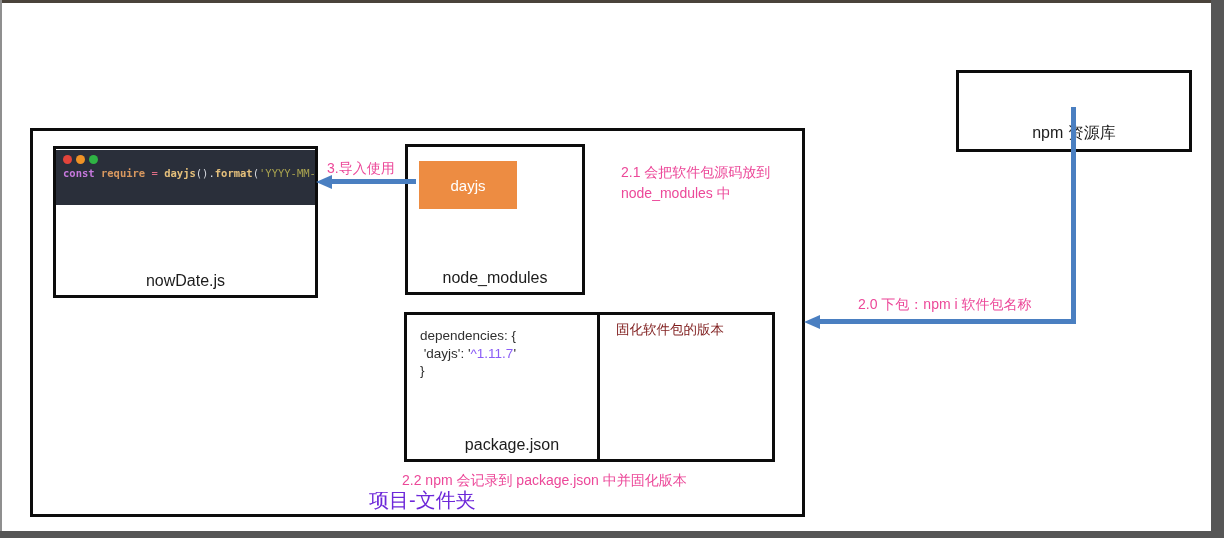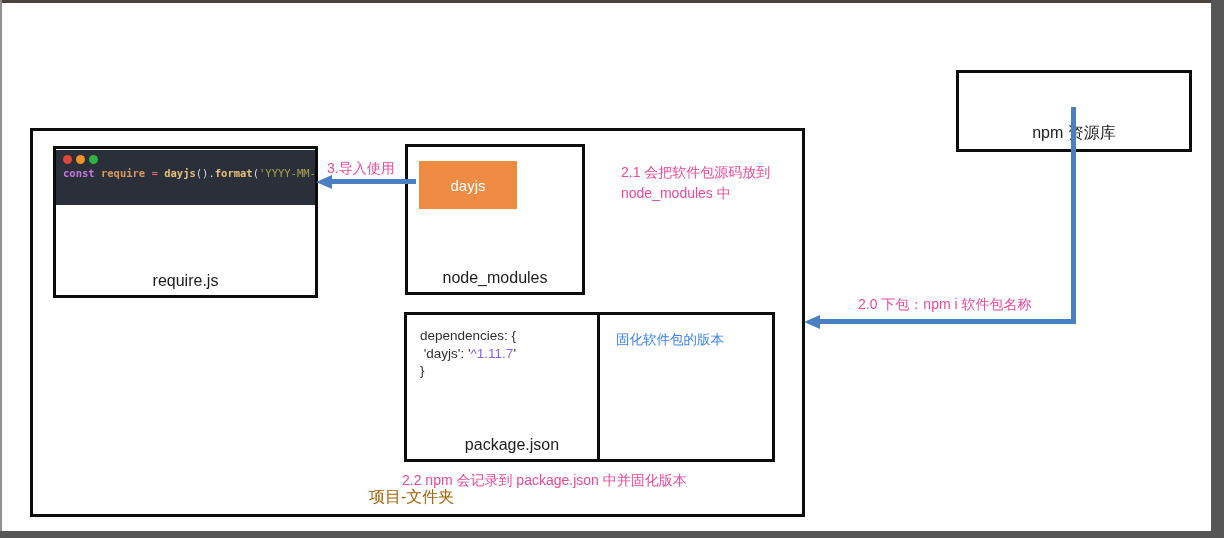--- a/index.html
+++ b/index.html
@@ -41,29 +41,29 @@
   .node-modules-box{left:372px;top:13px;width:180px;height:151px;}
   .dayjs-box{position:absolute;left:11px;top:14px;width:98px;height:48px;background:#ed8c42;display:flex;align-items:center;justify-content:center;color:#ffffff;font-size:15px;}
 
   
   .package-json-box{left:371px;top:181px;width:216px;height:150px;}
   .dep-code{position:absolute;left:13px;top:12px;font-size:13.5px;line-height:17.5px;color:#2f2f2f;white-space:pre;}
   .version{color:#8b5cf6;}
 
   
   .package-lock-box{left:564px;top:181px;width:178px;height:150px;}
-  .lock-note{position:absolute;left:16px;top:16px;font-size:13.5px;color:#3b82f6;font-family:Liberation Mono, monospace;}
+  .lock-note{position:absolute;left:16px;top:6px;font-size:13.5px;color:#7f1d1d;font-family:Liberation Mono, monospace;}
 
   
   .note{position:absolute;color:#ec4899;font-size:14px;line-height:21px;white-space:pre;}
   .note-import{left:327px;top:158px;}
   .note-21{left:594px;top:162px;margin-left:27px;}
   .note-20{left:858px;top:294px;}
   .note-22{left:402px;top:470px;}
-  .project-label{position:absolute;left:369px;top:487px;font-size:16px;color:#a16207;}
+  .project-label{position:absolute;left:369px;top:487px;font-size:20px;color:#6d28d9;}
 
   
   .arrow-seg{position:absolute;background:#4a7fc1;}
   .seg-import{left:331px;top:179px;width:85px;height:5px;}
   .seg-down-v{left:1071px;top:107px;width:5px;height:217px;}
   .seg-down-h{left:820px;top:319px;width:256px;height:5px;}
   .arrow-head-left{position:absolute;width:0;height:0;border-top:7px solid transparent;border-bottom:7px solid transparent;border-right:16px solid #4a7fc1;}
   .head-import{left:316px;top:174.5px;}
   .head-download{left:804px;top:314.5px;}
 </style>
@@ -85,21 +85,21 @@
 
     <div class="box serverjs-box">
       <div class="code-editor">
         <div class="dots">
           <span class="dot dot-red"></span>
           <span class="dot dot-yellow"></span>
           <span class="dot dot-green"></span>
         </div>
         <div class="code-line"><span class="tok-kw">const</span><span class="tok-id"> require </span><span class="tok-op">= </span><span class="tok-fn">dayjs</span><span class="tok-p">().</span><span class="tok-fn">format</span><span class="tok-p">(</span><span class="tok-str">'YYYY-MM-DD'</span></div>
       </div>
-      <div class="box-label">require.js</div>
+      <div class="box-label">nowDate.js</div>
     </div>
 
     <div class="box node-modules-box">
       <div class="dayjs-box">
         <span>dayjs</span>
       </div>
       <div class="box-label">node_modules</div>
     </div>
 
     <div class="box package-json-box">

